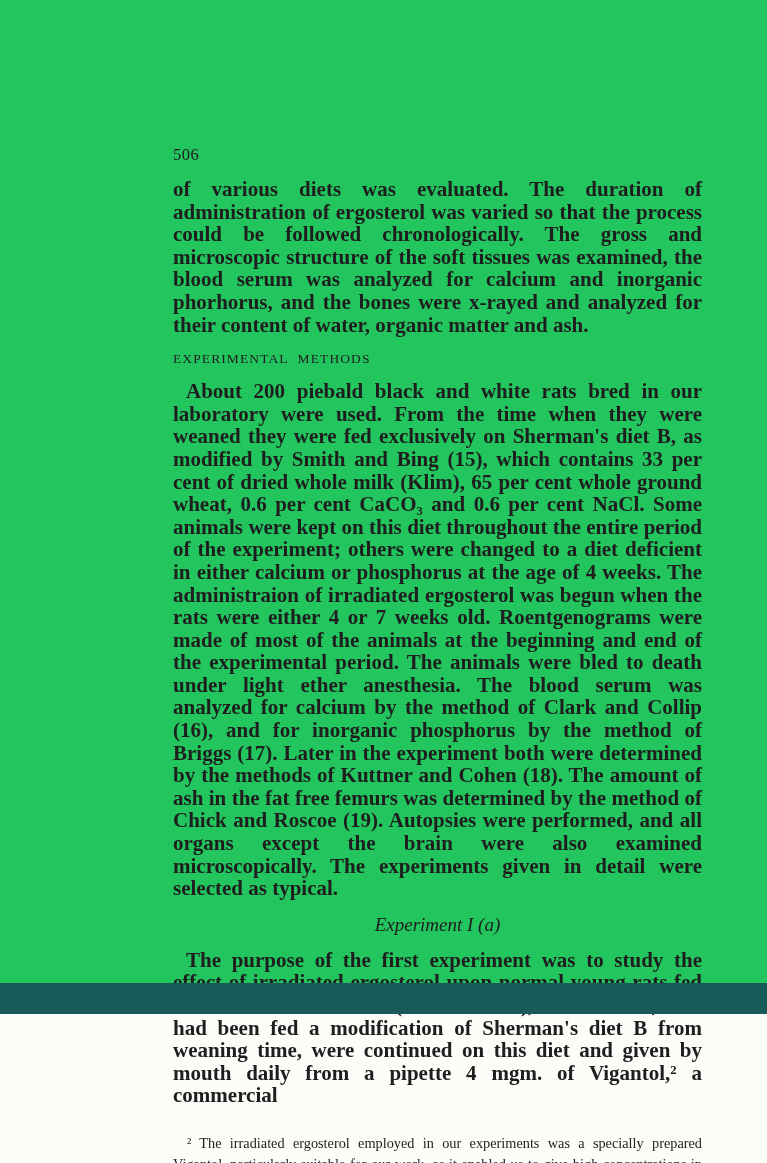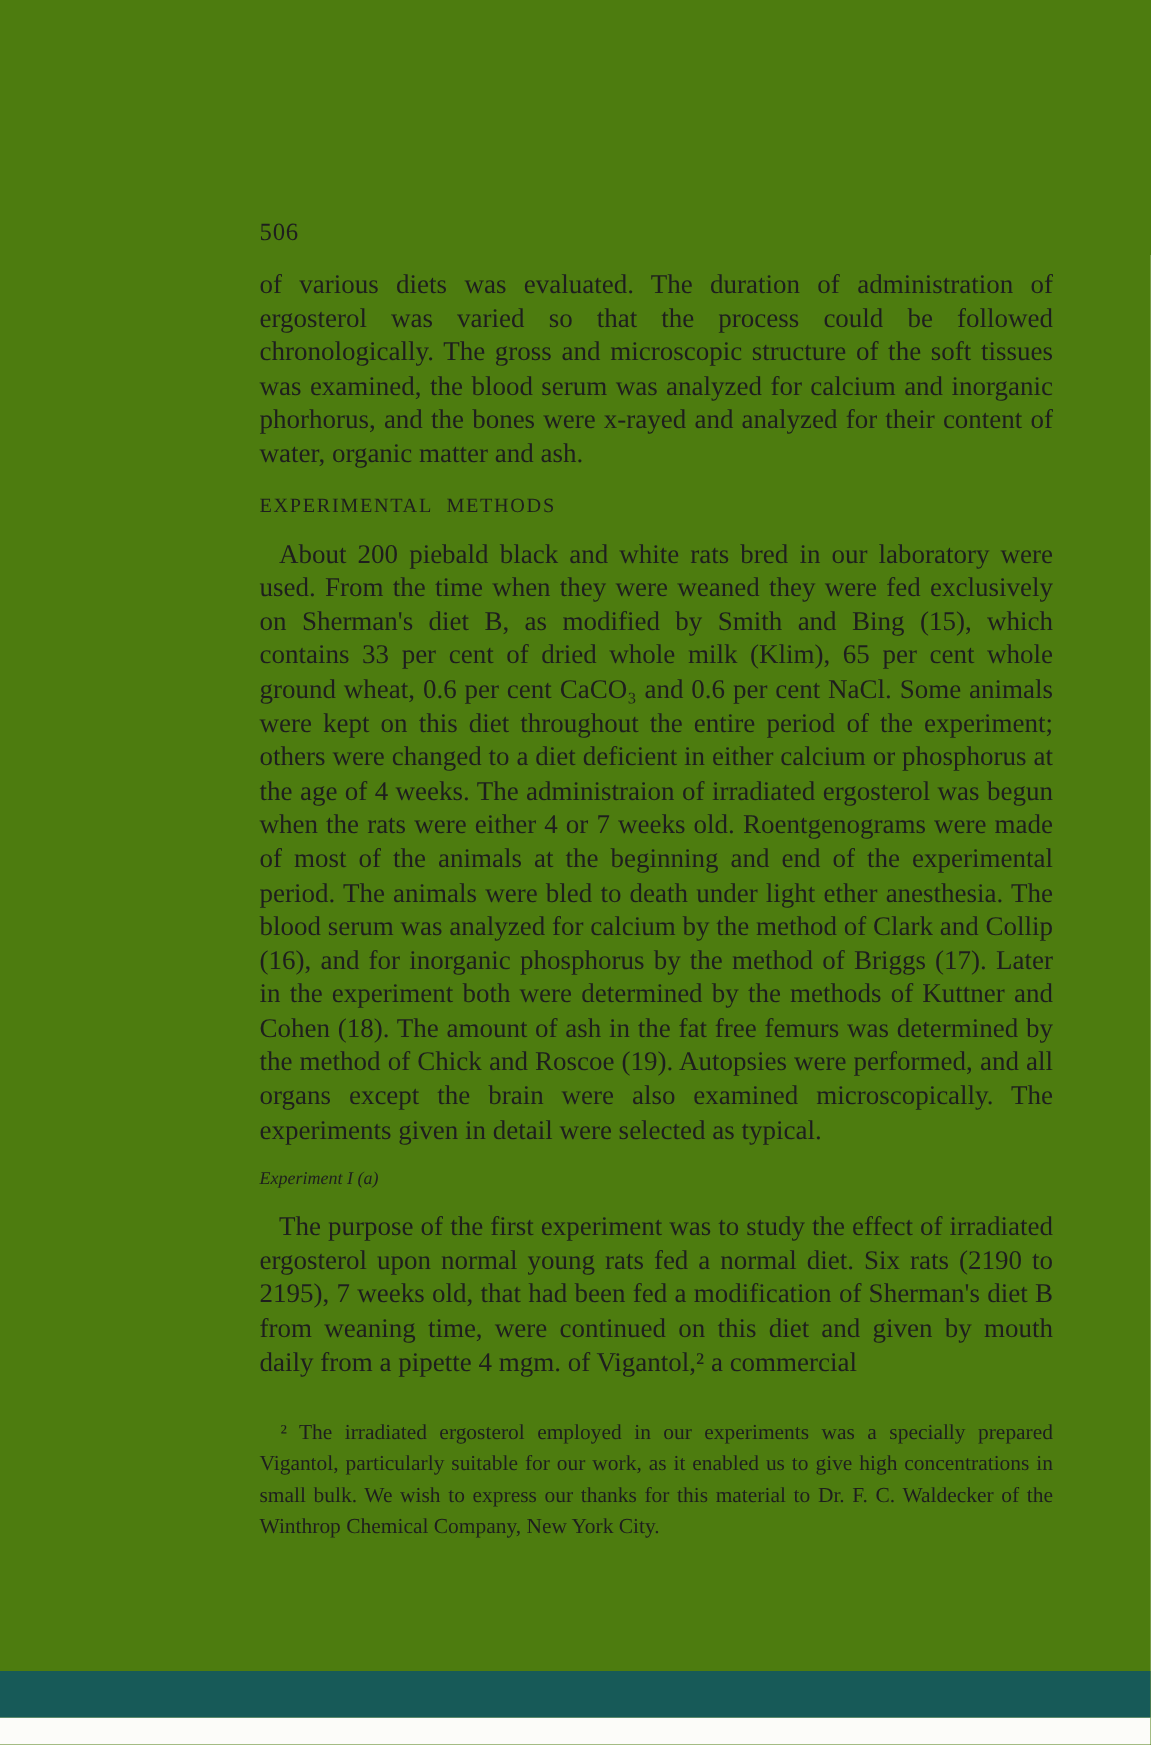--- a/index.html
+++ b/index.html
@@ -6,22 +6,22 @@
   html, body { width: 767px; height: 1163px; }
   body {
     font-family: "Liberation Serif", "DejaVu Serif", serif;
     background: #fcfcf9;
     color: #1e1e1e;
     overflow: hidden;
   }
   .page {
     position: relative;
     width: 767px;
-    height: 1145px;
-    background: #4d7c0f;
+    height: 1014px;
+    background: #22c55e;
   }
   .content {
     position: absolute;
     left: 173px;
     top: 147px;
     width: 529px;
   }
   .running-header {
     position: relative;
     text-align: center;
@@ -33,37 +33,39 @@
   }
   .page-num {
     position: absolute;
     left: 0;
     top: -2px;
     font-size: 16.5px;
     letter-spacing: 0.5px;
     word-spacing: normal;
   }
   .body-para {
-    font-size: 18px;
+    font-size: 21px;
     line-height: 22.6px;
     text-align: justify;
+    font-weight: bold;
   }
   .indent { text-indent: 13px; }
   .section-heading {
     font-size: 13.5px;
     font-weight: normal;
     letter-spacing: 1.1px;
     word-spacing: 5px;
     text-align: left;
     margin: 15px 0 13px 0;
   }
   .subsection-heading {
-    font-size: 12px;
+    font-size: 19px;
     font-weight: normal;
     font-style: italic;
+    text-align: center;
     margin: 14px 0 13px 0;
   }
   .footnote {
     font-size: 14.3px;
     line-height: 20.8px;
     text-align: justify;
     text-indent: 14px;
     margin-top: 26px;
   }
   .bottom-bar {

